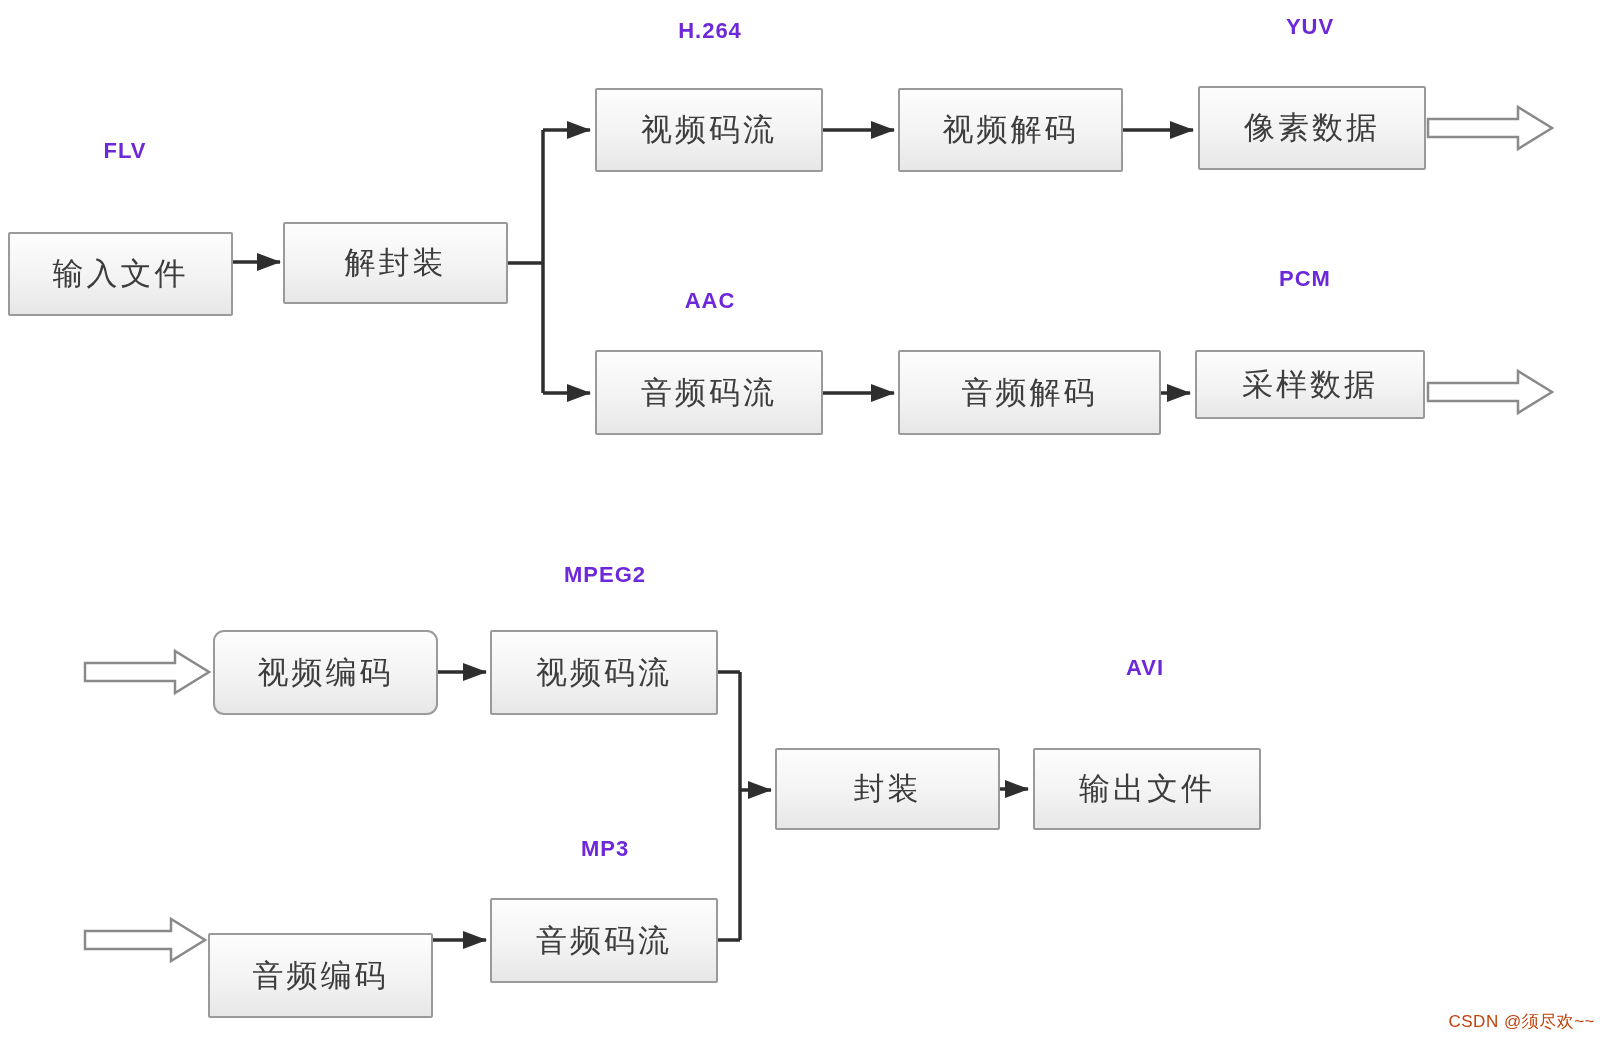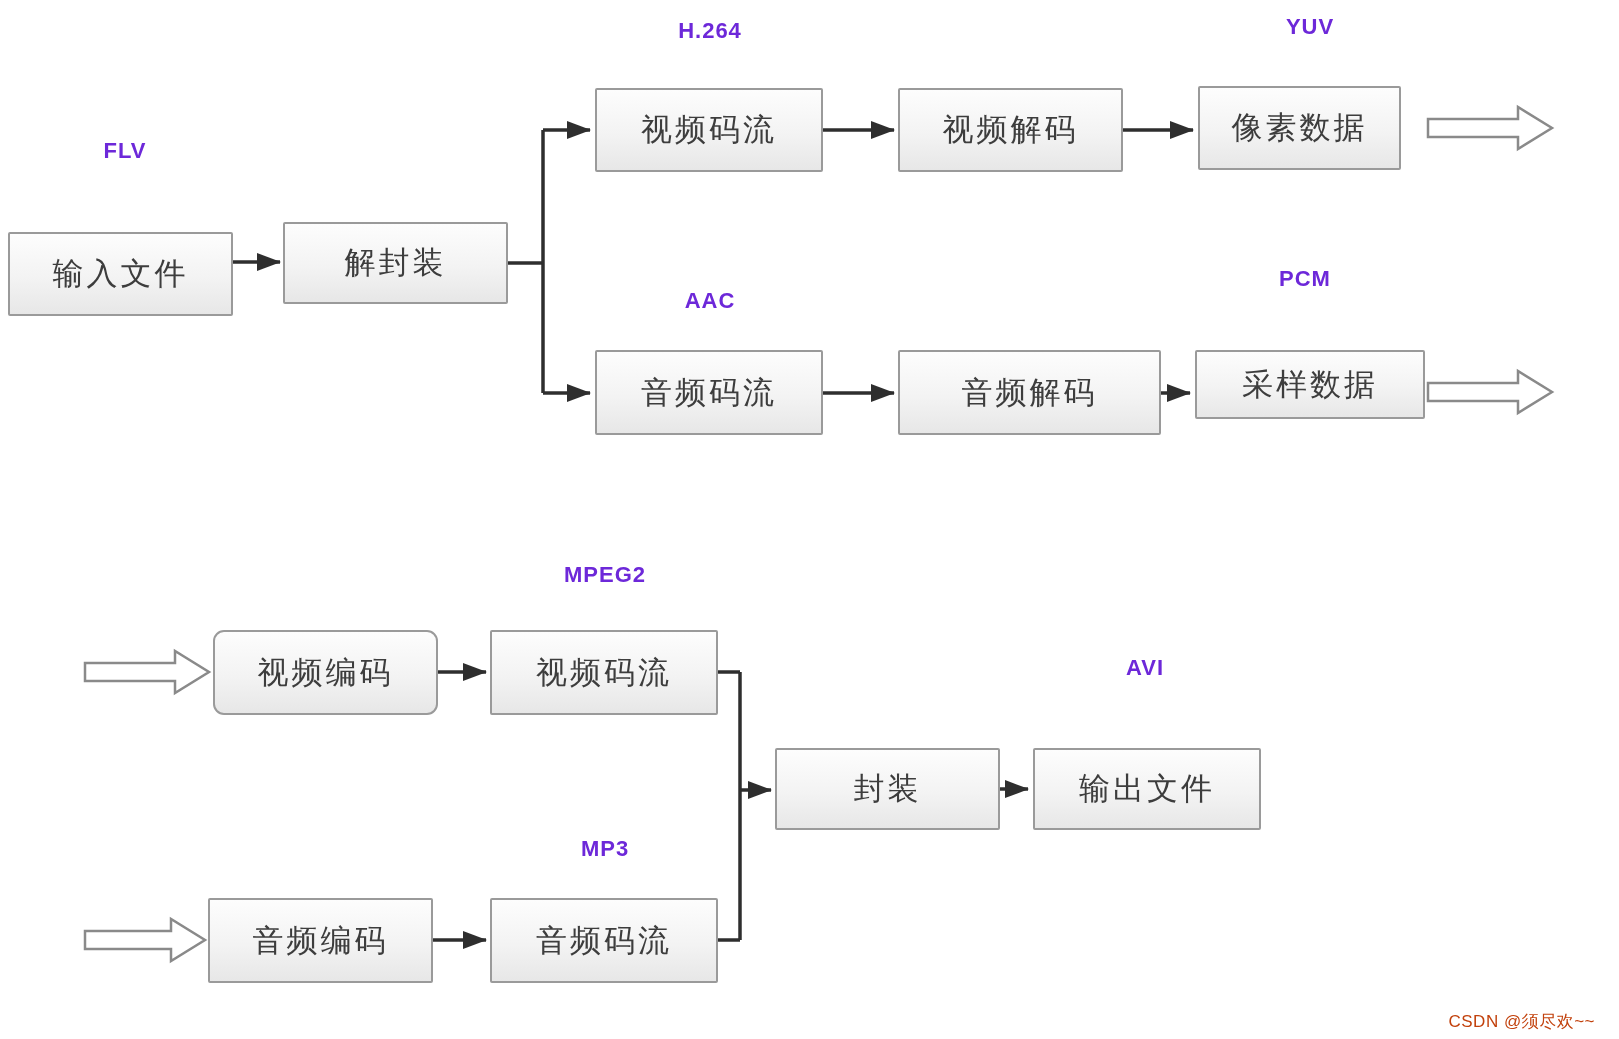--- a/index.html
+++ b/index.html
@@ -100,31 +100,31 @@
   <div class="fmt-label" style="left:60px;  top:138px; width:130px;">FLV</div>
   <div class="fmt-label" style="left:620px; top:18px;  width:180px;">H.264</div>
   <div class="fmt-label" style="left:1240px;top:14px;  width:140px;">YUV</div>
   <div class="fmt-label" style="left:620px; top:288px; width:180px;">AAC</div>
   <div class="fmt-label" style="left:1235px;top:266px; width:140px;">PCM</div>
 
   <div class="box" style="left:8px;    top:232px; width:225px; height:84px;">输入文件</div>
   <div class="box" style="left:283px;  top:222px; width:225px; height:82px;">解封装</div>
   <div class="box" style="left:595px;  top:88px;  width:228px; height:84px;">视频码流</div>
   <div class="box" style="left:898px;  top:88px;  width:225px; height:84px;">视频解码</div>
-  <div class="box" style="left:1198px; top:86px;  width:203px; height:84px;">像素数据</div>
+  <div class="box" style="left:1198px; top:86px;  width:228px; height:84px;">像素数据</div>
   <div class="box" style="left:595px;  top:350px; width:228px; height:85px;">音频码流</div>
   <div class="box" style="left:898px;  top:350px; width:263px; height:85px;">音频解码</div>
   <div class="box" style="left:1195px; top:350px; width:230px; height:69px;">采样数据</div>
 
   <div class="fmt-label" style="left:505px; top:562px; width:200px;">MPEG2</div>
   <div class="fmt-label" style="left:515px; top:836px; width:180px;">MP3</div>
   <div class="fmt-label" style="left:1075px;top:655px; width:140px;">AVI</div>
 
   <div class="box" style="left:213px; top:630px; width:225px; height:85px;border-radius:11px;">视频编码</div>
   <div class="box" style="left:490px; top:630px; width:228px; height:85px;">视频码流</div>
-  <div class="box" style="left:208px; top:898px; width:225px; height:85px;">音频编码</div>
+  <div class="box" style="left:208px; top:933px; width:225px; height:85px;">音频编码</div>
   <div class="box" style="left:490px; top:898px; width:228px; height:85px;">音频码流</div>
   <div class="box" style="left:775px; top:748px; width:225px; height:82px;">封装</div>
   <div class="box" style="left:1033px;top:748px; width:228px; height:82px;">输出文件</div>
 
   <div class="watermark">CSDN @须尽欢~~</div>
 
 </div>
 
 </body></html>

